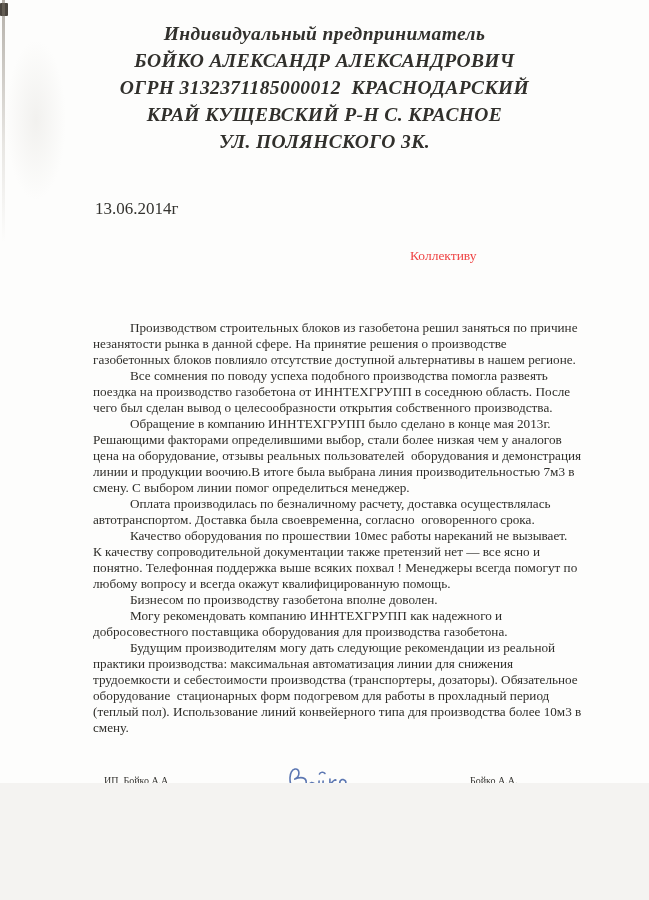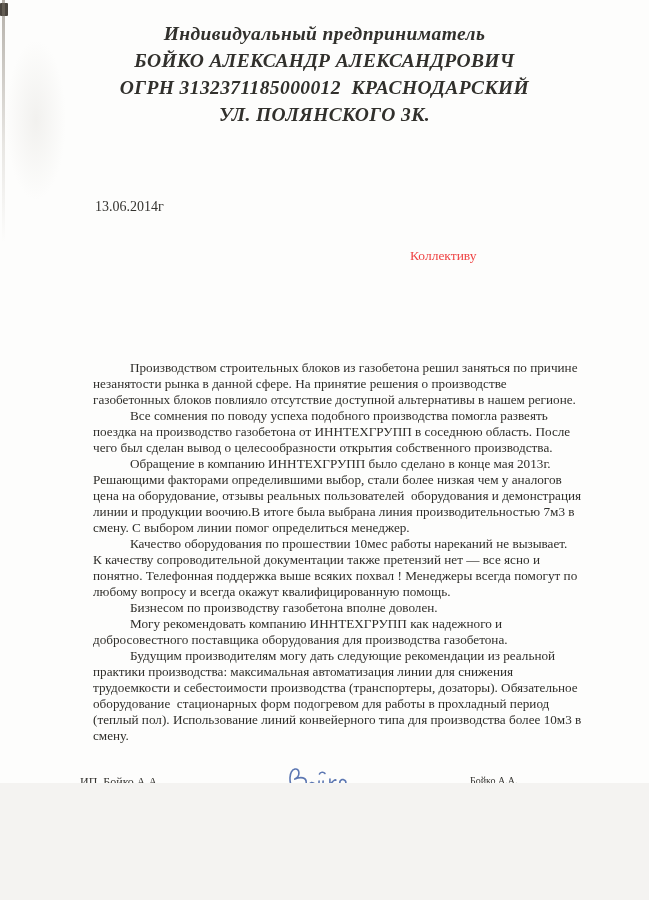--- a/index.html
+++ b/index.html
@@ -37,44 +37,43 @@
     text-align:center;
     font-style:italic;font-weight:bold;
     font-size:19.5px;line-height:27px;
     color:#31302c;
     letter-spacing:.4px;
   }
   .lh-line{white-space:pre;}
   
   .date{
     position:absolute;left:95px;top:199px;
-    font-size:14px;color:#34332f;
+    font-size:17px;color:#34332f;
   }
   
   .recipient{
     position:absolute;left:410px;top:247px;
     font-size:13.5px;line-height:17.5px;color:#ef4444;
   }
   .recipient div{white-space:pre;}
   
   .body{
     position:absolute;left:93px;top:320px;width:500px;
     font-size:13.2px;line-height:16px;
     color:#2f2e2a;
-    margin-top:40px;
   }
   .body p{
     margin:0;
     white-space:pre;       
     text-indent:37px;
   }
   
   .sig-left{
-    position:absolute;left:80px;top:775px;
-    font-size:12px;color:#34332f;white-space:pre;
+    position:absolute;left:104px;top:775px;
+    font-size:10px;color:#34332f;white-space:pre;
   }
   .sig-right{
     position:absolute;left:470px;top:775px;
     font-size:10px;color:#34332f;
   }
   .sig-scrawl{
     position:absolute;left:282px;top:762px;
     width:74px;height:36px;
     transform:rotate(-5deg);
   }
@@ -93,20 +92,21 @@
 <div class="page">
 
   <div class="artifact-corner"></div>
   <div class="artifact-edge"></div>
   <div class="artifact-smudge"></div>
 
   <div class="letterhead">
     <div class="lh-line">Индивидуальный предприниматель</div>
     <div class="lh-line">БОЙКО АЛЕКСАНДР АЛЕКСАНДРОВИЧ</div>
     <div class="lh-line">ОГРН 3132371185000012  КРАСНОДАРСКИЙ</div>
+    <div class="lh-line">КРАЙ КУЩЕВСКИЙ Р-Н С. КРАСНОЕ</div>
     <div class="lh-line">УЛ. ПОЛЯНСКОГО 3К.</div>
   </div>
 
   <div class="date">13.06.2014г</div>
 
   <div class="recipient">
     <div>Коллективу</div>
   </div>
 
   <div class="body">
@@ -114,20 +114,22 @@
 незанятости рынка в данной сфере. На принятие решения о производстве
 газобетонных блоков повлияло отсутствие доступной альтернативы в нашем регионе.</p>
     <p>Все сомнения по поводу успеха подобного производства помогла развеять
 поездка на производство газобетона от ИННТЕХГРУПП в соседнюю область. После
 чего был сделан вывод о целесообразности открытия собственного производства.</p>
     <p>Обращение в компанию ИННТЕХГРУПП было сделано в конце мая 2013г.
 Решающими факторами определившими выбор, стали более низкая чем у аналогов
 цена на оборудование, отзывы реальных пользователей  оборудования и демонстрация
 линии и продукции воочию.В итоге была выбрана линия производительностью 7м3 в
 смену. С выбором линии помог определиться менеджер.</p>
+    <p>Оплата производилась по безналичному расчету, доставка осуществлялась
+автотранспортом. Доставка была своевременна, согласно  оговоренного срока.</p>
     <p>Качество оборудования по прошествии 10мес работы нареканий не вызывает.
 К качеству сопроводительной документации также претензий нет — все ясно и
 понятно. Телефонная поддержка выше всяких похвал ! Менеджеры всегда помогут по
 любому вопросу и всегда окажут квалифицированную помощь.</p>
     <p>Бизнесом по производству газобетона вполне доволен.</p>
     <p>Могу рекомендовать компанию ИННТЕХГРУПП как надежного и
 добросовестного поставщика оборудования для производства газобетона.</p>
     <p>Будущим производителям могу дать следующие рекомендации из реальной
 практики производства: максимальная автоматизация линии для снижения
 трудоемкости и себестоимости производства (транспортеры, дозаторы). Обязательное

